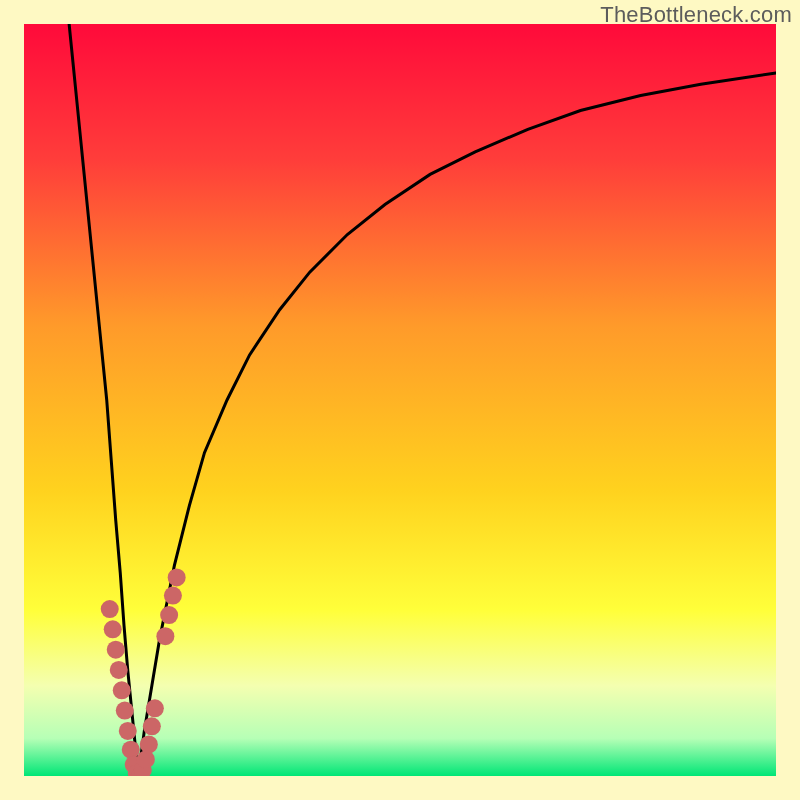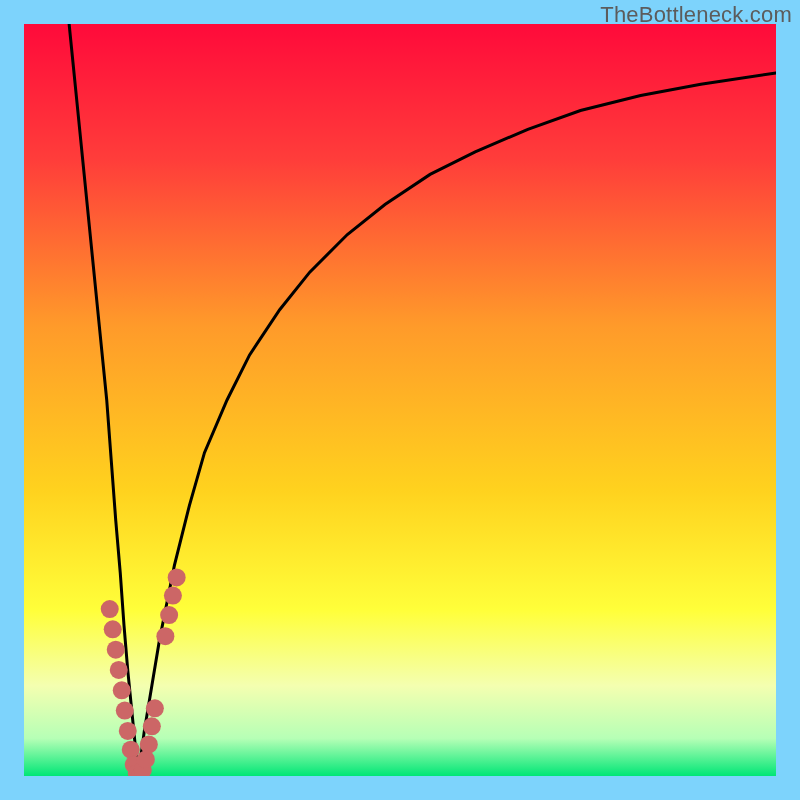--- a/index.html
+++ b/index.html
@@ -8,21 +8,21 @@
     width: 800px;
     height: 800px;
     overflow: hidden;
     background: #000;
     font-family: Arial, Helvetica, sans-serif;
   }
   .frame {
     position: relative;
     width: 800px;
     height: 800px;
-    background: #7dd3fc;
+    background: #fef9c3;
   }
   .plot-area {
     position: absolute;
     left: 24px;
     top: 24px;
     width: 752px;
     height: 752px;
     overflow: hidden;
   }
   .gradient-bg {

